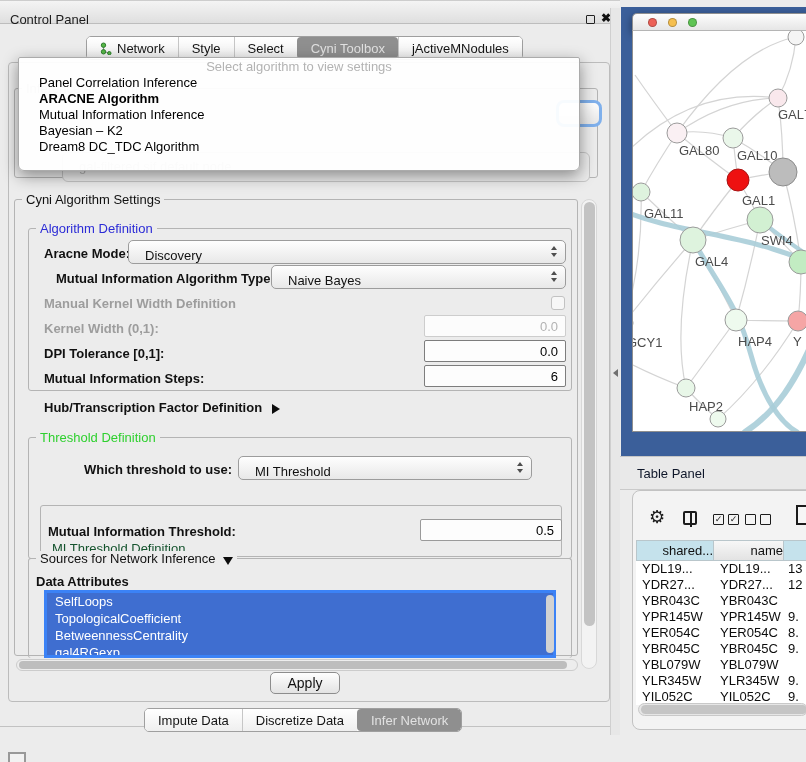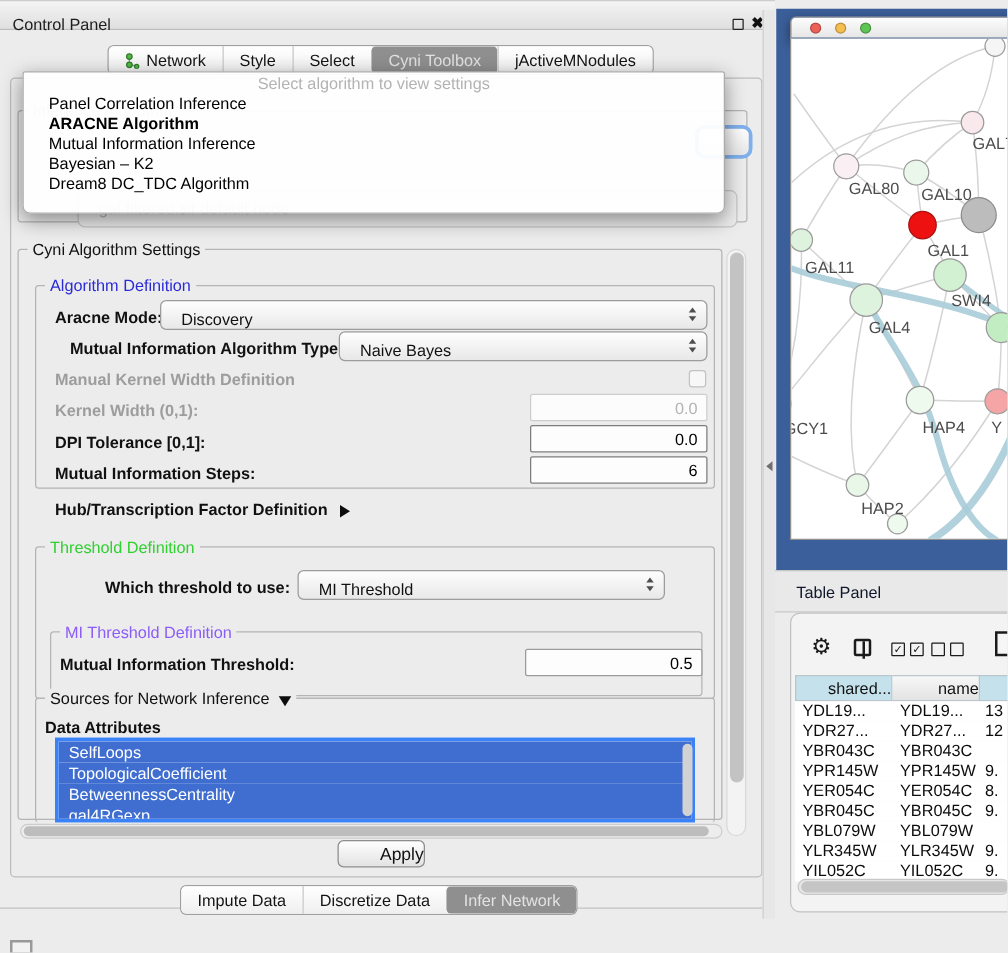--- a/index.html
+++ b/index.html
@@ -87,21 +87,21 @@
   .attr-row{height:17px;line-height:17px;color:#fff;padding-left:8px;font-size:13px}
   #attr-vthumb{left:546px;top:595px;width:8px;height:58px;background:#d2d2d2;border-radius:4px;z-index:6}
 
   
   #vscroll{left:581px;top:199px;width:16px;height:470px;background:#f3f3f3;border:1px solid #d8d8d8;border-radius:8px}
   #vthumb{left:584px;top:202px;width:11px;height:424px;background:#c3c3c3;border-radius:6px}
   #hscroll{left:16px;top:659px;width:562px;height:12px;background:#ededed;border:1px solid #cccccc;border-radius:7px}
   #hthumb{left:19px;top:661px;width:548px;height:8px;background:#bdbdbd;border-radius:5px}
 
   #apply-btn{left:270px;top:672px;width:70px;height:22px;border:1px solid #8d8d8d;border-radius:5px;
-             background:linear-gradient(#fefefe,#e3e3e3);text-align:right;line-height:21px;font-size:14px}
+             background:linear-gradient(#fefefe,#e3e3e3);text-align:center;line-height:21px;font-size:14px}
 
   #corner-icon{left:8px;top:752px;width:18px;height:12px;border:2px solid #999;background:#f2f2f2}
 
   
   #divider{left:610px;top:8px;width:11px;height:727px;background:#e7e7e7;
            border-left:1px solid #cfcfcf;border-right:1px solid #cfcfcf}
   #div-arrow{left:613px;top:369px;width:0;height:0;border-top:4px solid transparent;
              border-bottom:4px solid transparent;border-right:5px solid #6f6f6f}
 
   
@@ -240,21 +240,21 @@
 <div class="lbl g" style="left:84px;top:462px">Which threshold to use:</div>
 <div class="combo" style="left:238px;top:456px;width:294px">
   <span>MI Threshold</span>
   <span class="spin">
       <span class="tri-up" style="display:block"></span>
       <span class="tri-down" style="display:block"></span>
     </span>
 </div>
 
 <div class="group g" id="grp-mithresh">
-  <span class="group-title" style="color: #8b5cf6;">MI Threshold Definition</span>
+  <span class="group-title" style="color: #14532d; margin-top: 43px;">MI Threshold Definition</span>
 </div>
 <div class="lbl g" style="left:48px;top:524px">Mutual Information Threshold:</div>
 <input class="inp g" style="left: 420px; top: 519px; width: 142px; border-color: rgb(154, 154, 154);" readonly="" value="0.5">
 
 <div class="group g" id="grp-sources">
   <span class="group-title"><span>Sources for Network Inference</span><span class="arrow-down"></span></span>
 </div>
 <div class="lbl g" style="left:36px;top:574px">Data Attributes</div>
 <div class="g" id="attr-list">
     <div class="attr-row" style="background: rgb(63, 110, 208);">SelfLoops</div>

